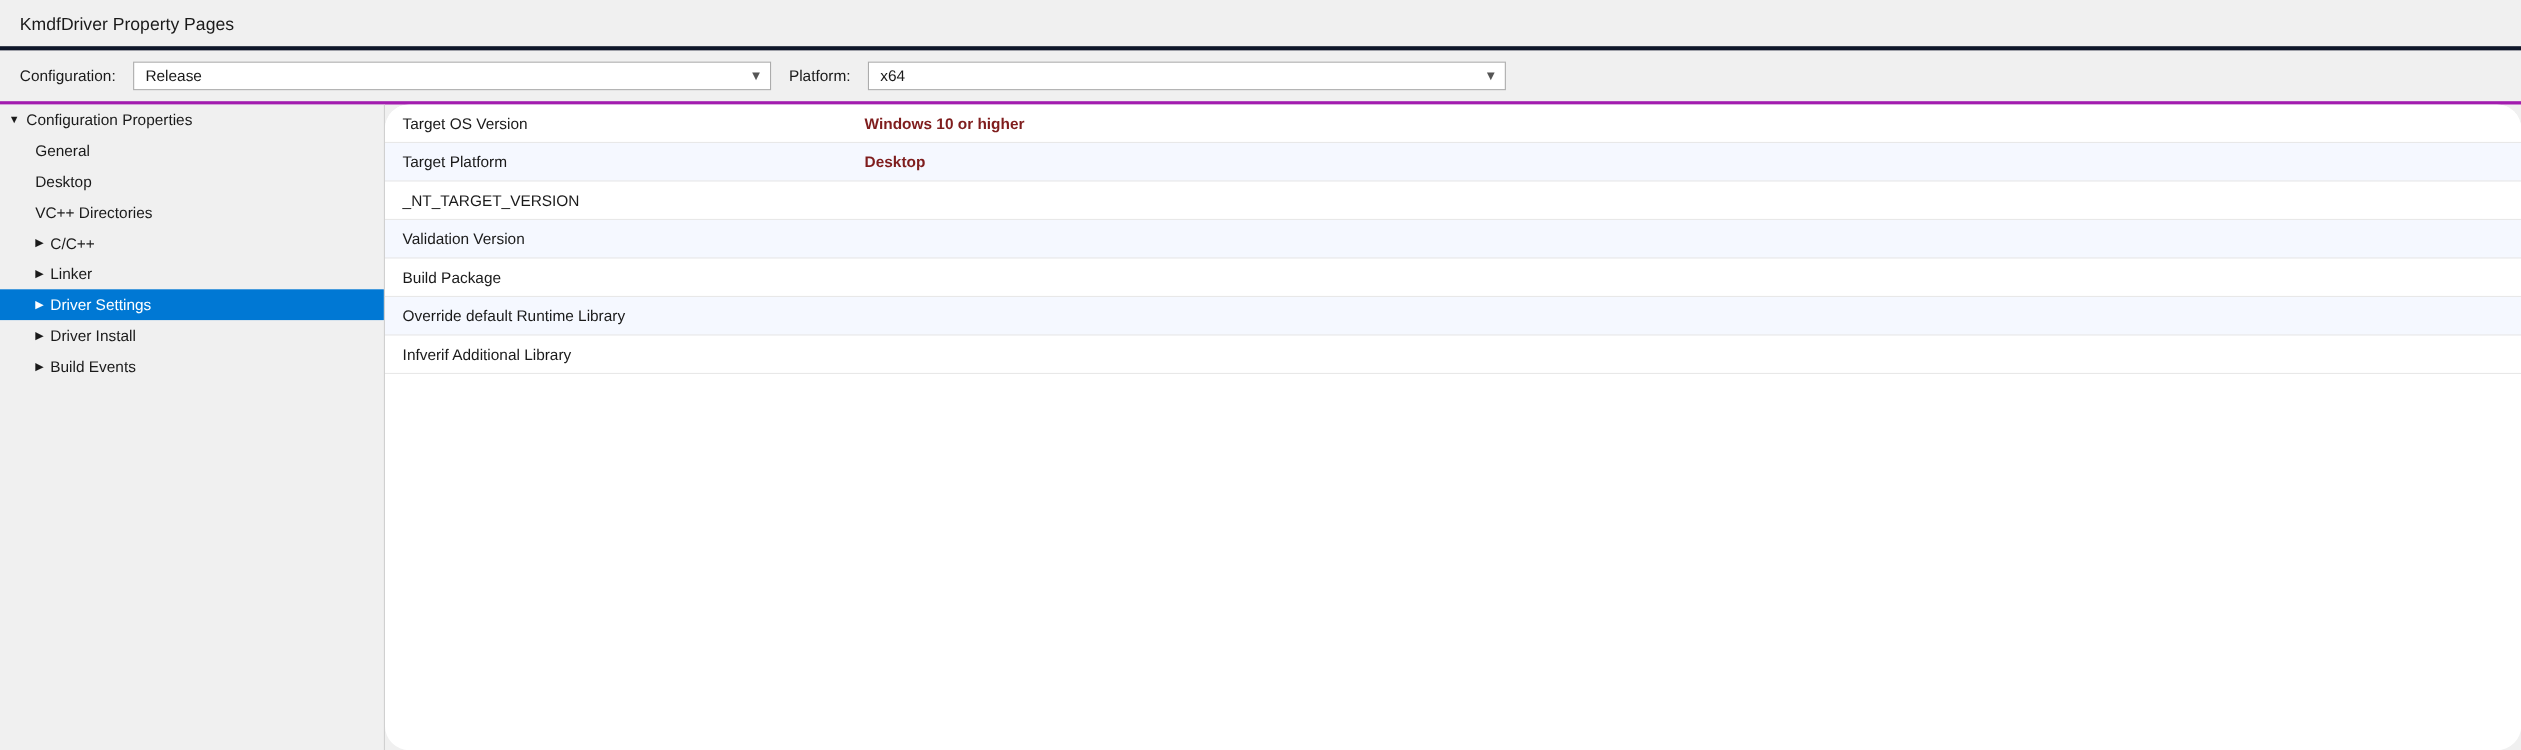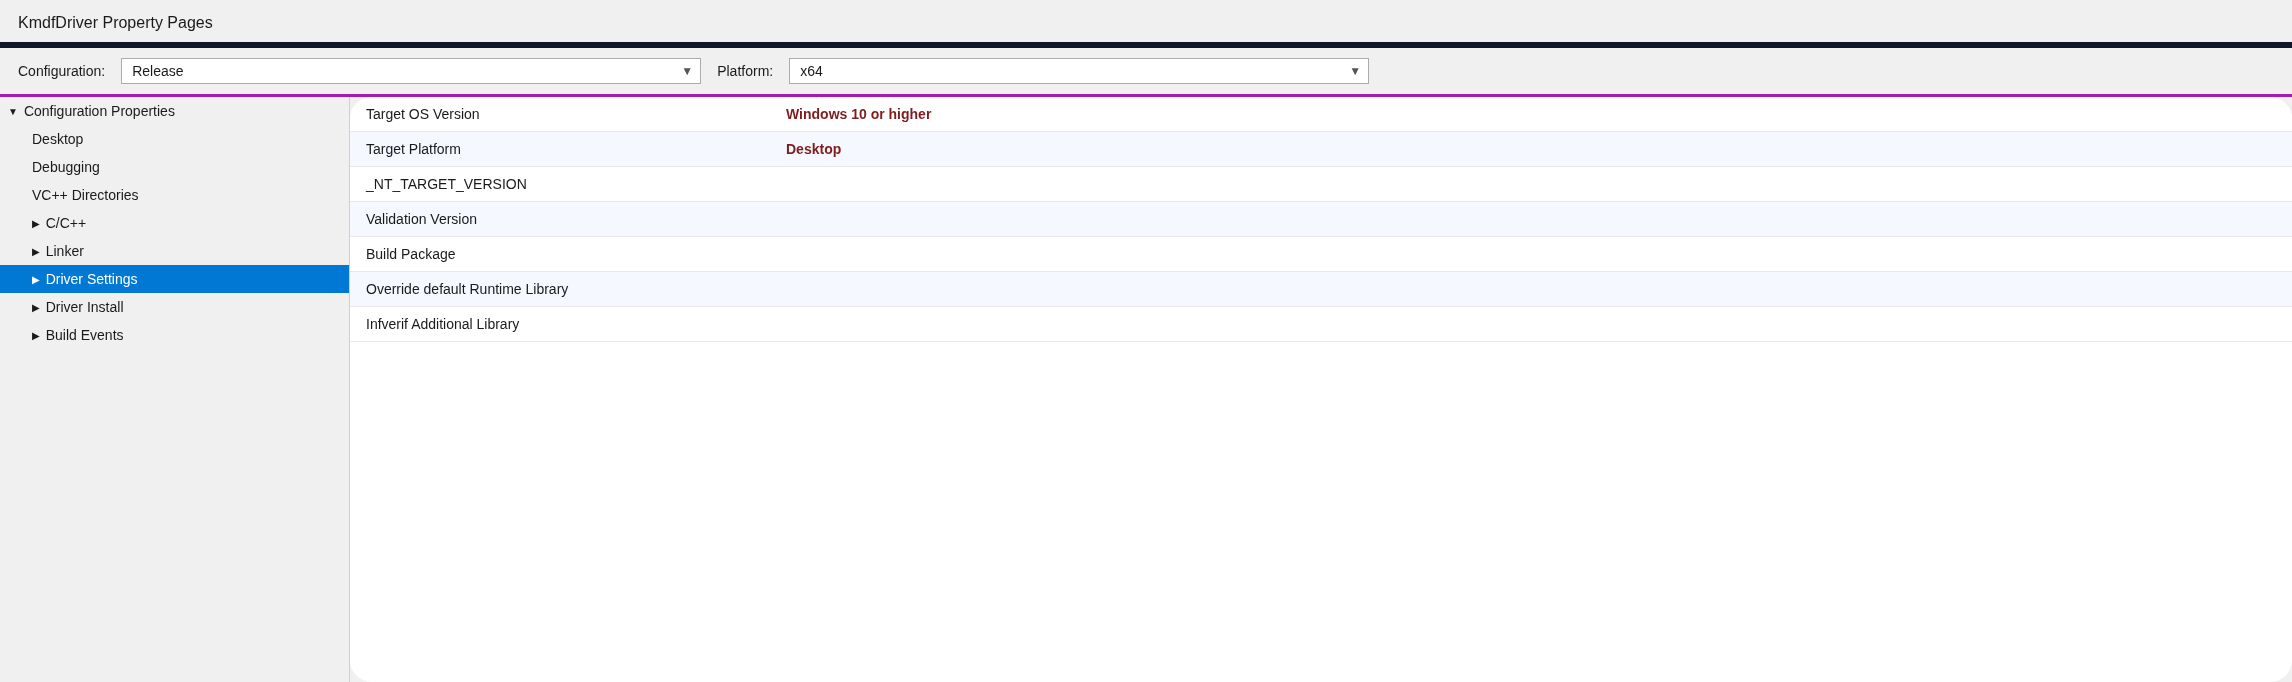--- a/index.html
+++ b/index.html
@@ -21,21 +21,21 @@
       width: 100%;
       height: 100%;
       background: #f0f0f0;
       display: flex;
       flex-direction: column;
     }
 
     .title-bar {
       background: #f0f0f0;
       padding: 14px 18px 10px 18px;
-      border-bottom: 6px solid #0f172a;
+      border-bottom: 4px solid #0f172a;
     }
 
     .title-bar-text {
       font-size: 16px;
       font-weight: 400;
       color: #1a1a1a;
     }
 
     .toolbar {
       background: #f0f0f0;
@@ -190,24 +190,24 @@
 
   <div class="content">
 
     <div class="sidebar">
 
     <div class="sidebar-item group-header">
           <span class="triangle">▼</span>
           <span>Configuration Properties</span>
         </div>
         <div class="sidebar-item indent-1">
+          <span>General</span>
+        </div>
+        <div class="sidebar-item indent-1">
           <span>Desktop</span>
-        </div>
-        <div class="sidebar-item indent-1">
-          <span>Debugging</span>
         </div>
         <div class="sidebar-item indent-1">
           <span>VC++ Directories</span>
         </div>
         <div class="sidebar-item indent-1">
           <span class="triangle">▶</span>
           <span>C/C++</span>
         </div>
         <div class="sidebar-item indent-1">
           <span class="triangle">▶</span>

